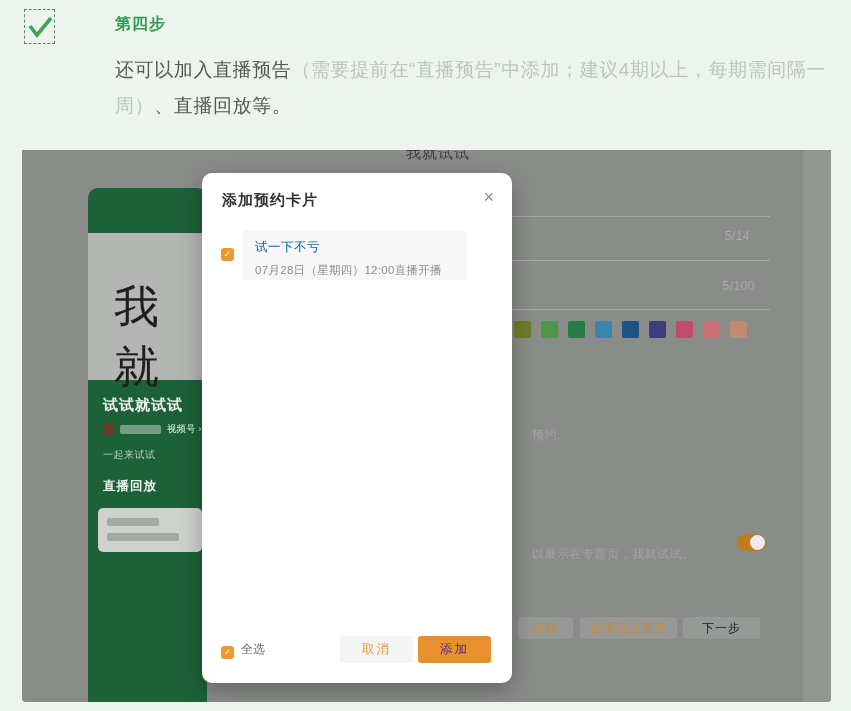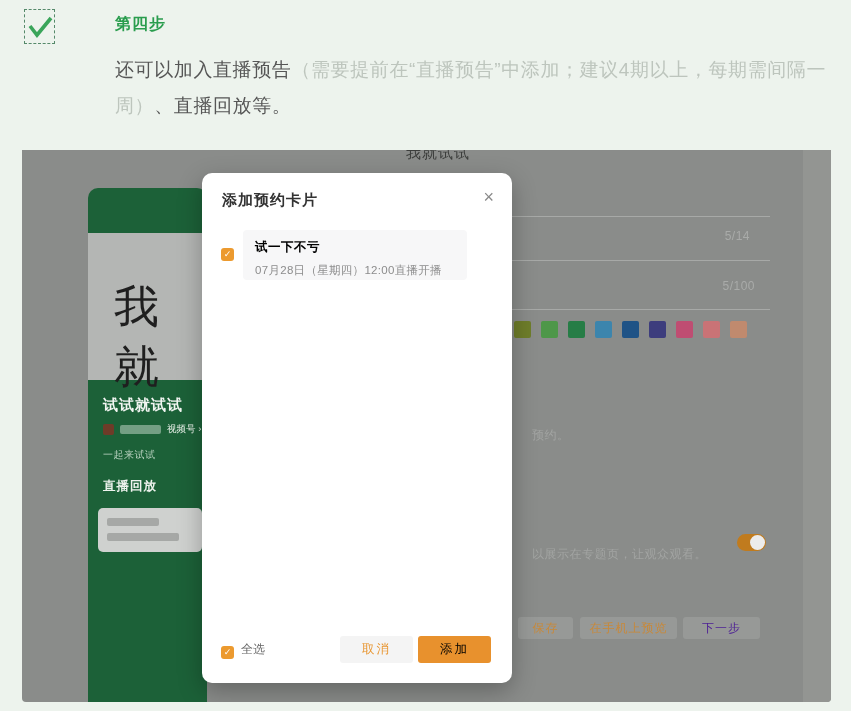--- a/index.html
+++ b/index.html
@@ -33,21 +33,21 @@
   .dim-text { position:absolute; font-size:12px; color:#a2a4a2; letter-spacing:0.5px;padding-left:20px; }
 
   .toggle { position:absolute; left:715px; top:384px; width:29px; height:17px;
     border-radius:9px; background:#c07b1e; }
   .toggle .knob { position:absolute; right:1px; top:1px; width:15px; height:15px;
     border-radius:50%; background:#ececec; }
 
   .shot-btn { position:absolute; top:467px; height:22px; background:#979997; border-radius:3px;
     font-size:12px; display:flex; align-items:center; justify-content:center; letter-spacing:1px; }
   .shot-btn.orange { color:#c8893a; }
-  .shot-btn.gray { color:#4c1d95; }
+  .shot-btn.gray { color:#0f172a; }
 
   
   .phone { position:absolute; left:66px; top:38px; width:119px; height:614px;
     background:#1c6138; border-radius:10px; }
   .phone .cover { position:absolute; left:0; top:45px; width:100%; height:147px; background:#b4b6b4; }
   .phone .cover span { position:absolute; left:26px; top:44px; font-size:45px; color:#1f1f1f; letter-spacing:2px; }
   .ph-name { position:absolute; left:15px; top:208px; font-size:15px; font-weight:bold;
     color:#f2f6f2; letter-spacing:1px; }
   .ph-acct { position:absolute; left:15px; top:235px; width:100px; height:12px;
     display:flex; align-items:center; }
@@ -67,29 +67,29 @@
   .modal-title { position:absolute; left:20px; top:18px; font-size:15px; font-weight:bold;
     color:#333; letter-spacing:1px; }
   .modal-close { position:absolute; right:18px; top:15px; font-size:18px; color:#8a8a8a;
     cursor:pointer; line-height:1; }
   .cb { width:13px; height:13px; background:#ec9a2f; border-radius:3px;
     display:flex; align-items:center; justify-content:center; }
   .cb span { color:#fff; font-size:9px; line-height:1; }
   .cb-item { position:absolute; left:19px; top:75px; }
   .item-card { position:absolute; left:41px; top:57px; width:224px; height:50px;
     background:#f7f7f8; border-radius:4px; padding:9px 12px; }
-  .item-title { font-size:12.5px; font-weight:bold; color:#000000; letter-spacing:0.5px; }
+  .item-title { font-size:12.5px; font-weight:normal; color:#0369a1; letter-spacing:0.5px; }
   .item-time { margin-top:7px; font-size:11.5px; color:#8c8c8c; letter-spacing:0.3px; }
   .cb-all { position:absolute; left:19px; bottom:24px; }
   .all-label { position:absolute; left:39px; bottom:25px; font-size:12px; color:#666; }
   .m-btn { position:absolute; bottom:20px; width:73px; height:27px; border:none; border-radius:3px;
     font-size:12.5px; letter-spacing:2px; font-family:inherit; cursor:pointer;
     display:flex; align-items:center; justify-content:center; }
   .m-btn.cancel { left:138px; background:#f4f4f4; color:#e8952f; }
-  .m-btn.confirm { left:216px; background:#e8912d; color:#000000;margin-top:16px; }
+  .m-btn.confirm { left:216px; background:#e8912d; color:#4c1d95;margin-top:16px; }
 </style>
 </head>
 <body>
 
 <div class="check-icon-box">
   <svg width="26" height="26" viewBox="0 0 26 26">
     <polyline points="3,12 10,21 24,4" fill="none" stroke="#3aa55a" stroke-width="3.6"></polyline>
   </svg>
 </div>
 <div class="step-title">第四步</div>
@@ -115,21 +115,21 @@
       <div class="swatch" style="background: rgb(38, 125, 70);"></div>
       <div class="swatch" style="background: rgb(60, 133, 173);"></div>
       <div class="swatch" style="background: rgb(31, 83, 134);"></div>
       <div class="swatch" style="background: rgb(61, 61, 125);"></div>
       <div class="swatch" style="background: rgb(191, 77, 114);"></div>
       <div class="swatch" style="background: rgb(201, 115, 118);"></div>
       <div class="swatch" style="background: rgb(192, 138, 110);"></div>
     </div>
 
   <div class="dim-text" style="left:490px; top:277px;">预约。</div>
-  <div class="dim-text" style="left:490px; top:396px;">以展示在专题页，让观众观看。</div>
+  <div class="dim-text" style="left:490px; top:396px;">以展示在专题页，我就试试。</div>
 
   <div class="toggle">
     <div class="knob"></div>
   </div>
 
   <div class="shot-btn orange" style="left:496px; width:55px;">保存</div>
   <div class="shot-btn orange" style="left:558px; width:97px;">在手机上预览</div>
   <div class="shot-btn gray" style="left:661px; width:77px;">下一步</div>
 
   <div class="phone">

